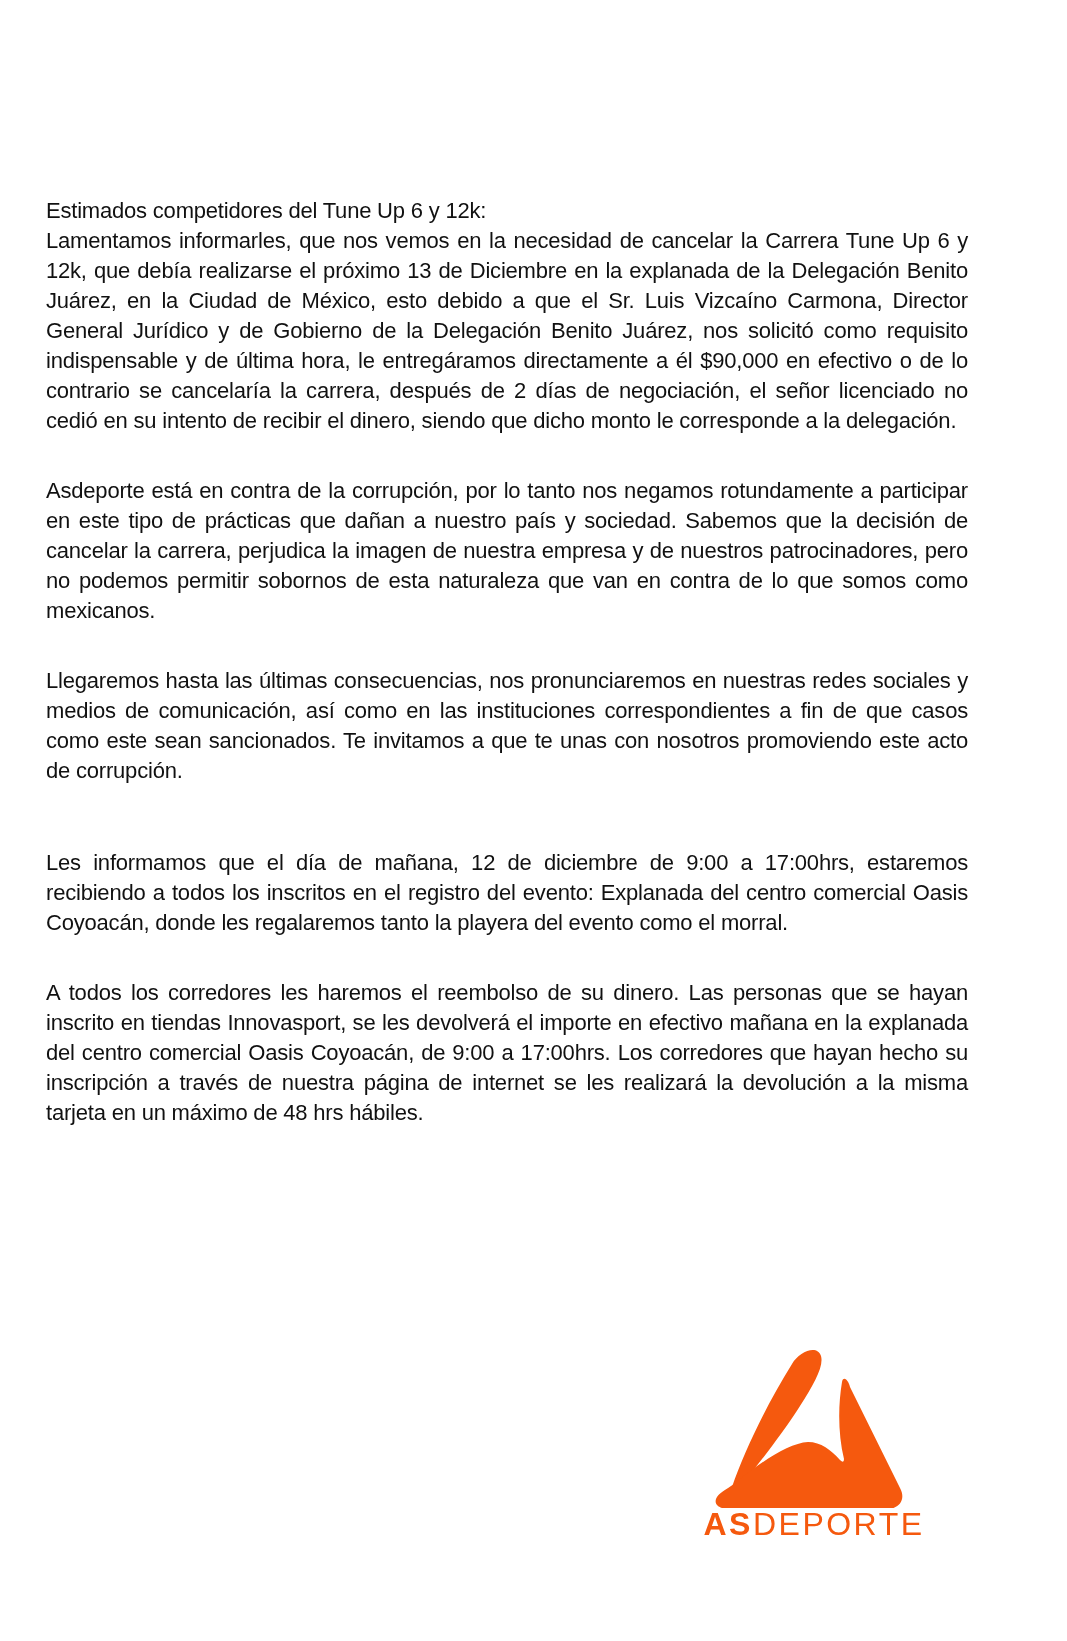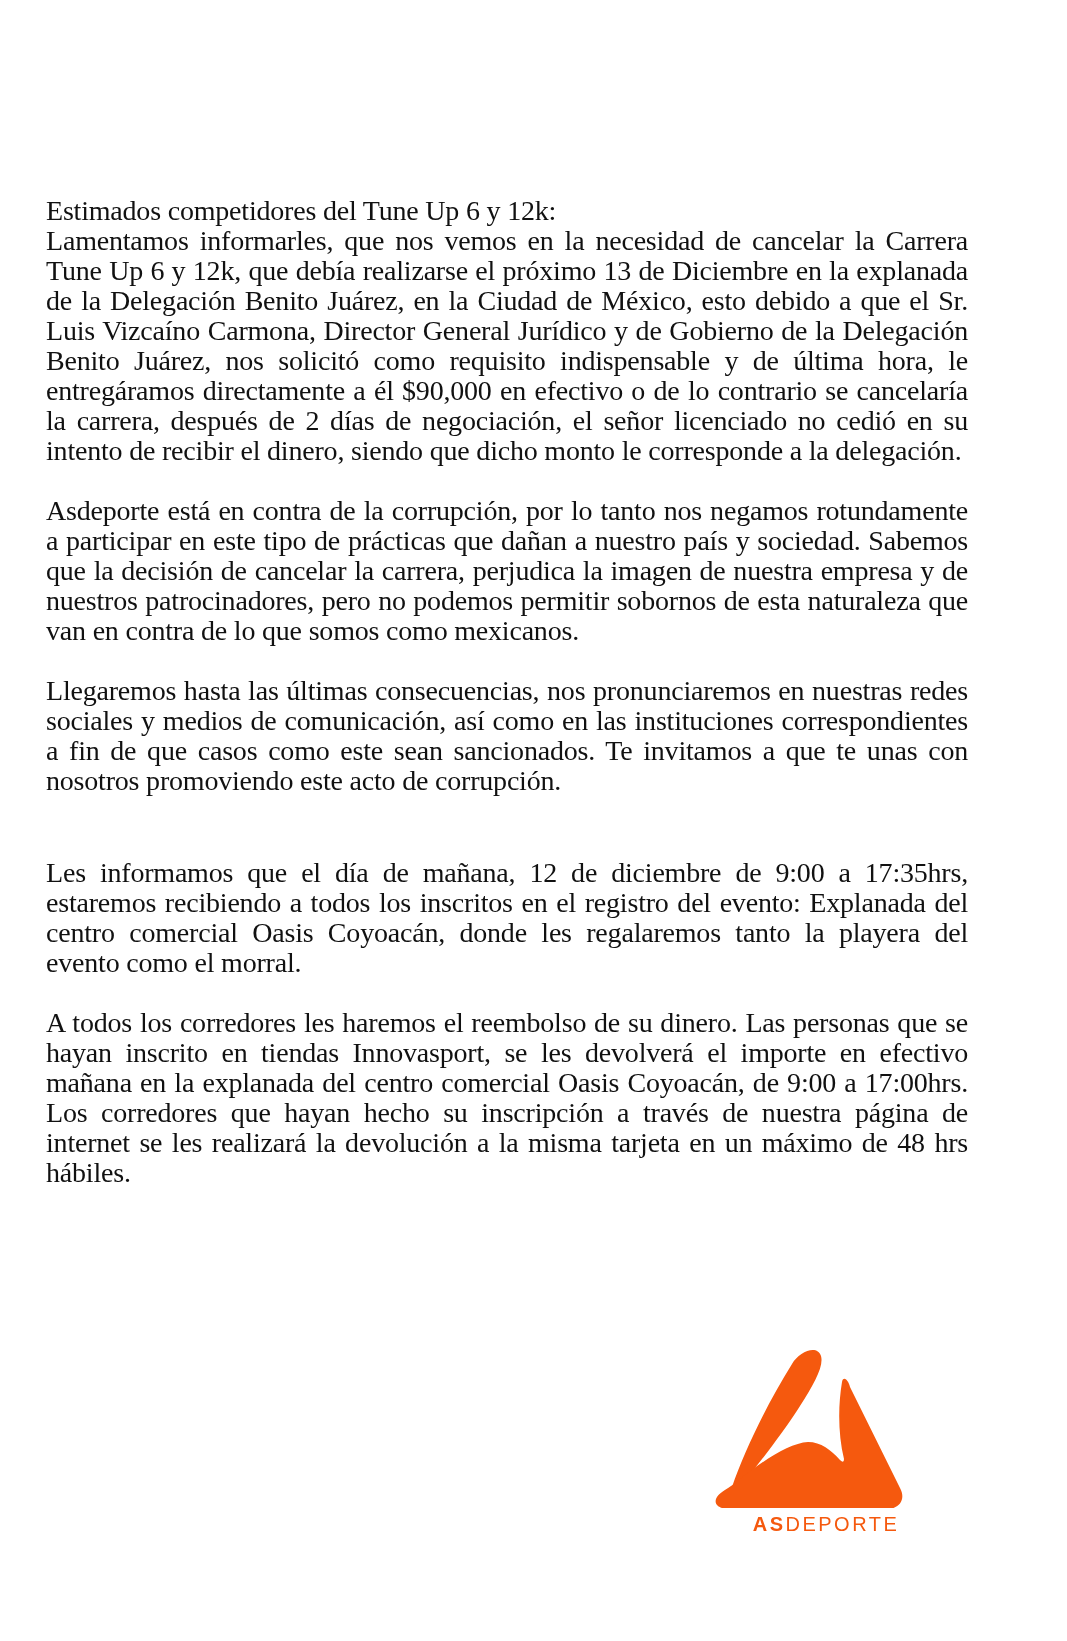--- a/index.html
+++ b/index.html
@@ -16,47 +16,46 @@
     overflow:hidden;
     color:#111111;
   }
   .content {
     position:absolute;
     left:46px;
     top:0;
     width:922px;
   }
   .para {
-    font-size:28px;
+    font-size:22px;
     line-height:30px;
     text-align:justify;
     letter-spacing:-0.2px;
     margin:0;
-    font-family:Liberation Serif, serif;
   }
   .greeting       { margin-top:196px; text-align:left; }
   .p-first        { }
-  .p-std          { margin-top:30px; }
+  .p-std          { margin-top:40px; }
   .p-big-gap      { margin-top:62px; }
   .closing        { margin-top:95px; text-align:left; }
   .logo-block {
     position:absolute;
     left:690px;
     top:1330px;
     width:240px;
     height:230px;
   }
   .logo-block svg { display:block; }
   .wordmark {
     position:absolute;
-    left:16px;
+    left:4px;
     top:180px;
     width:240px;
     text-align:center;
-    font-size:20px;
+    font-size:32px;
     letter-spacing:2.5px;
     line-height:28px;
     white-space:nowrap;
   }
   .wordmark .bold-part { font-weight:bold; }
   .wordmark .light-part { font-weight:normal; }
 </style>
 </head>
 <body>
 
@@ -65,21 +64,21 @@
   <div class="content">
 
     <p class="para greeting">Estimados competidores del Tune Up 6 y 12k:</p>
 
     <p class="para p-first">Lamentamos informarles, que nos vemos en la necesidad de cancelar la Carrera Tune Up 6 y 12k,  que debía realizarse el próximo 13 de Diciembre en la explanada de la Delegación Benito Juárez, en la Ciudad de México, esto debido a que el Sr. Luis Vizcaíno Carmona, Director General Jurídico y de Gobierno de la Delegación Benito Juárez, nos solicitó como requisito indispensable y de última hora, le entregáramos directamente a él $90,000 en efectivo o de lo contrario se cancelaría la carrera, después de 2 días de negociación, el señor licenciado no cedió en su intento de recibir el dinero, siendo que  dicho monto le corresponde a la delegación.</p>
 
     <p class="para p-std">Asdeporte está en contra de la corrupción, por lo tanto nos negamos rotundamente a participar en este tipo de prácticas que dañan a nuestro país y sociedad. Sabemos que la decisión de cancelar la carrera, perjudica la imagen de nuestra empresa y de nuestros patrocinadores, pero no podemos permitir sobornos de esta naturaleza que van en contra de lo que somos como mexicanos.</p>
 
     <p class="para p-std">Llegaremos hasta las últimas consecuencias, nos pronunciaremos en nuestras redes  sociales y medios de comunicación, así como en  las instituciones correspondientes a fin de que casos como este sean sancionados. Te invitamos a que te unas con nosotros promoviendo este acto de corrupción.</p>
 
-    <p class="para p-big-gap">Les informamos que el día de mañana, 12 de diciembre de 9:00 a 17:35hrs, estaremos recibiendo a todos los inscritos en el registro del evento: Explanada del centro comercial Oasis Coyoacán, donde les regalaremos tanto la playera del evento como el morral.</p>
+    <p class="para p-big-gap">Les informamos que el día de mañana, 12 de diciembre de 9:00 a 17:00hrs, estaremos recibiendo a todos los inscritos en el registro del evento: Explanada del centro comercial Oasis Coyoacán, donde les regalaremos tanto la playera del evento como el morral.</p>
 
     <p class="para p-std">A todos los corredores les haremos el reembolso de su dinero. Las personas que se hayan inscrito en tiendas Innovasport, se les devolverá el importe en efectivo mañana en la explanada del centro comercial Oasis Coyoacán, de 9:00 a 17:00hrs. Los corredores que hayan hecho su inscripción a través de nuestra página de internet se les realizará la devolución a la misma tarjeta en un máximo de 48 hrs hábiles.</p>
 
 
   </div>
 
   <div class="logo-block">
     <svg width="240" height="178" viewBox="0 0 240 178" xmlns="http://www.w3.org/2000/svg" aria-hidden="true">
 
       <path fill="#F5590E" d="M 42,157

